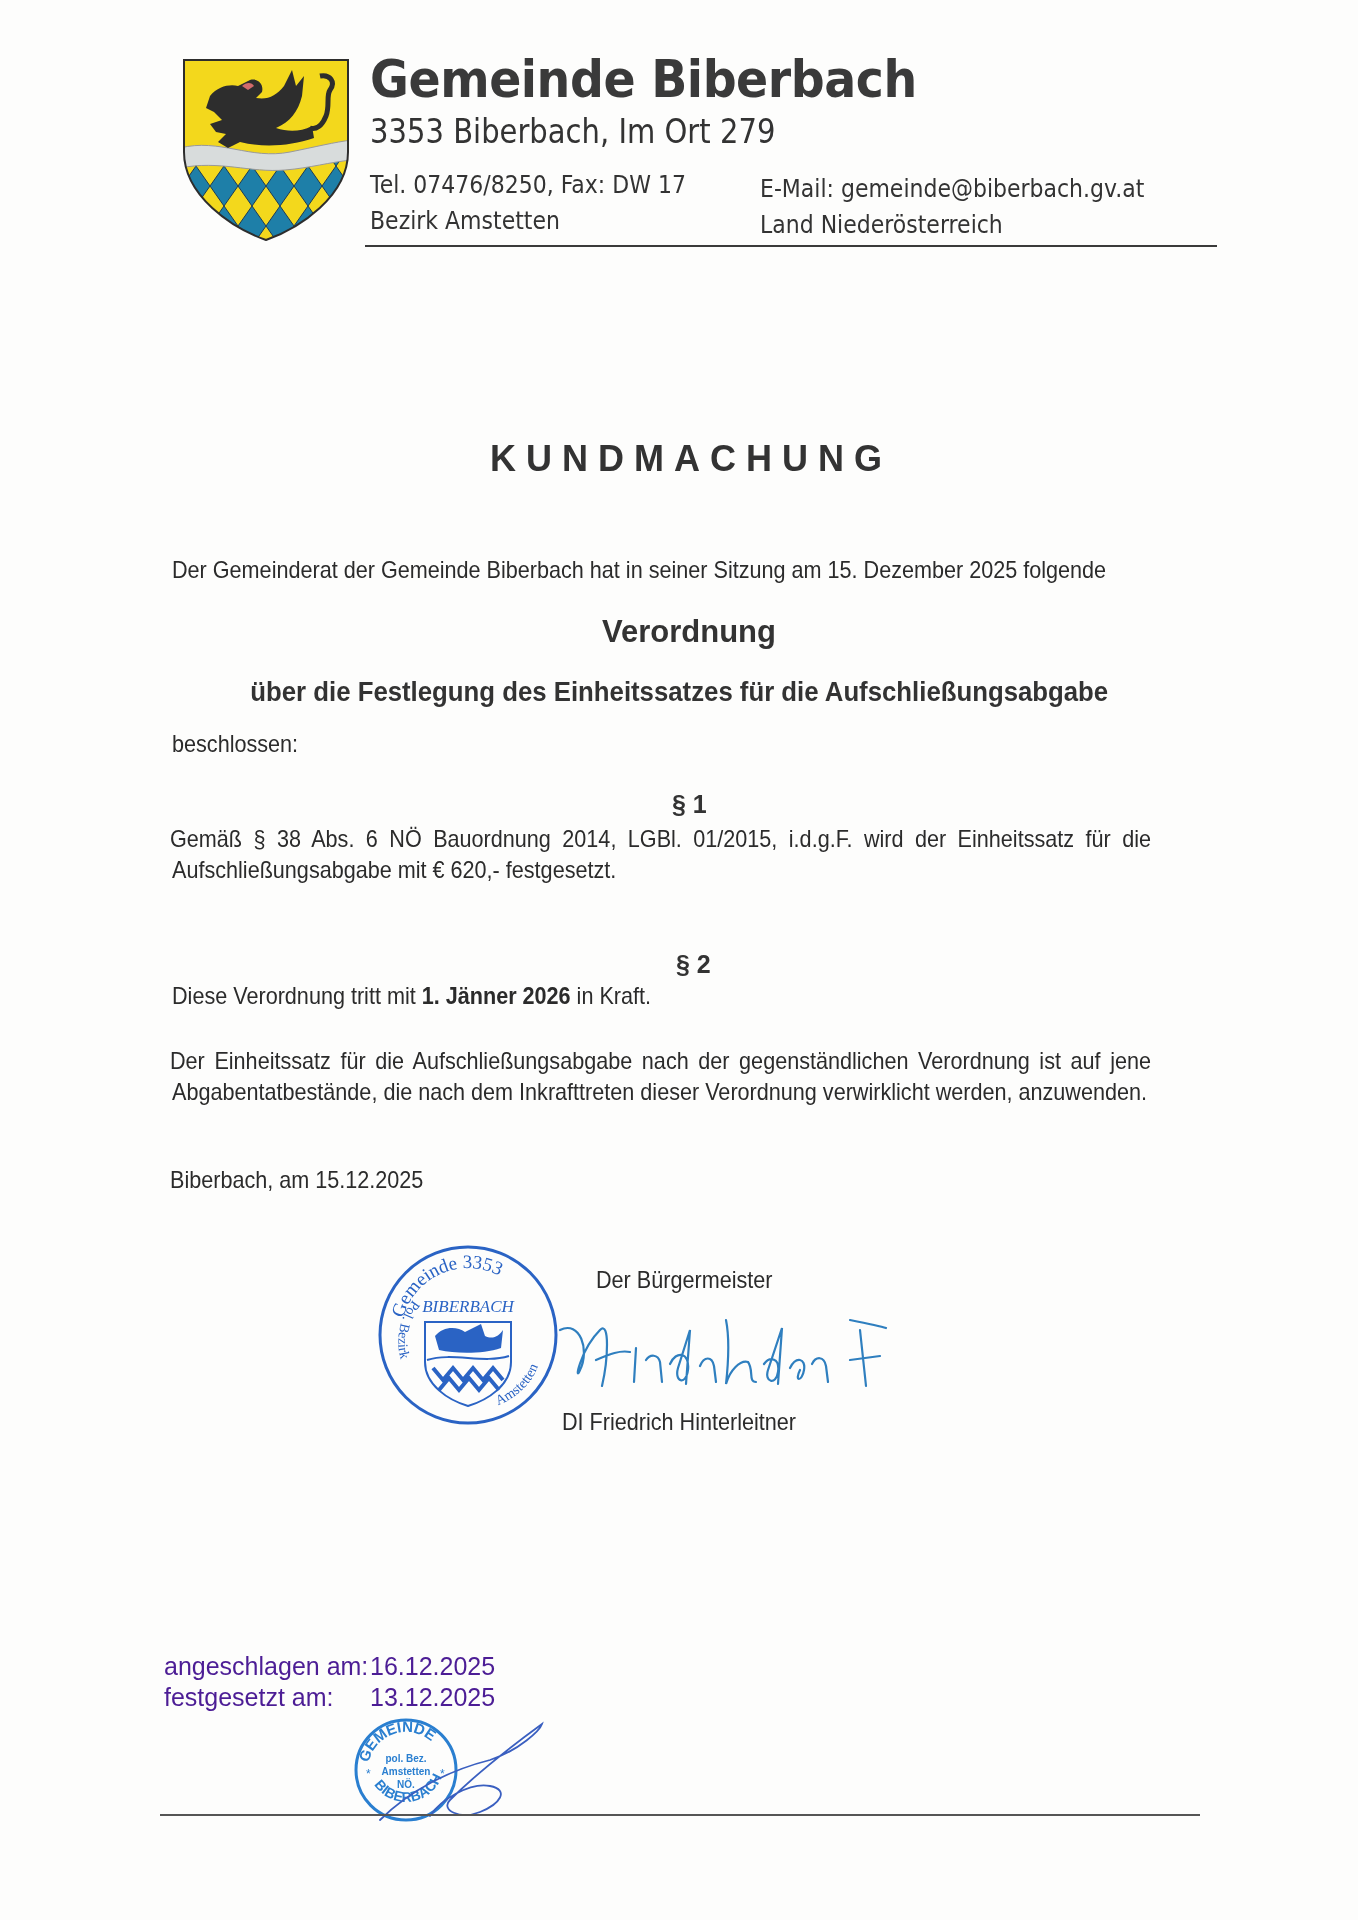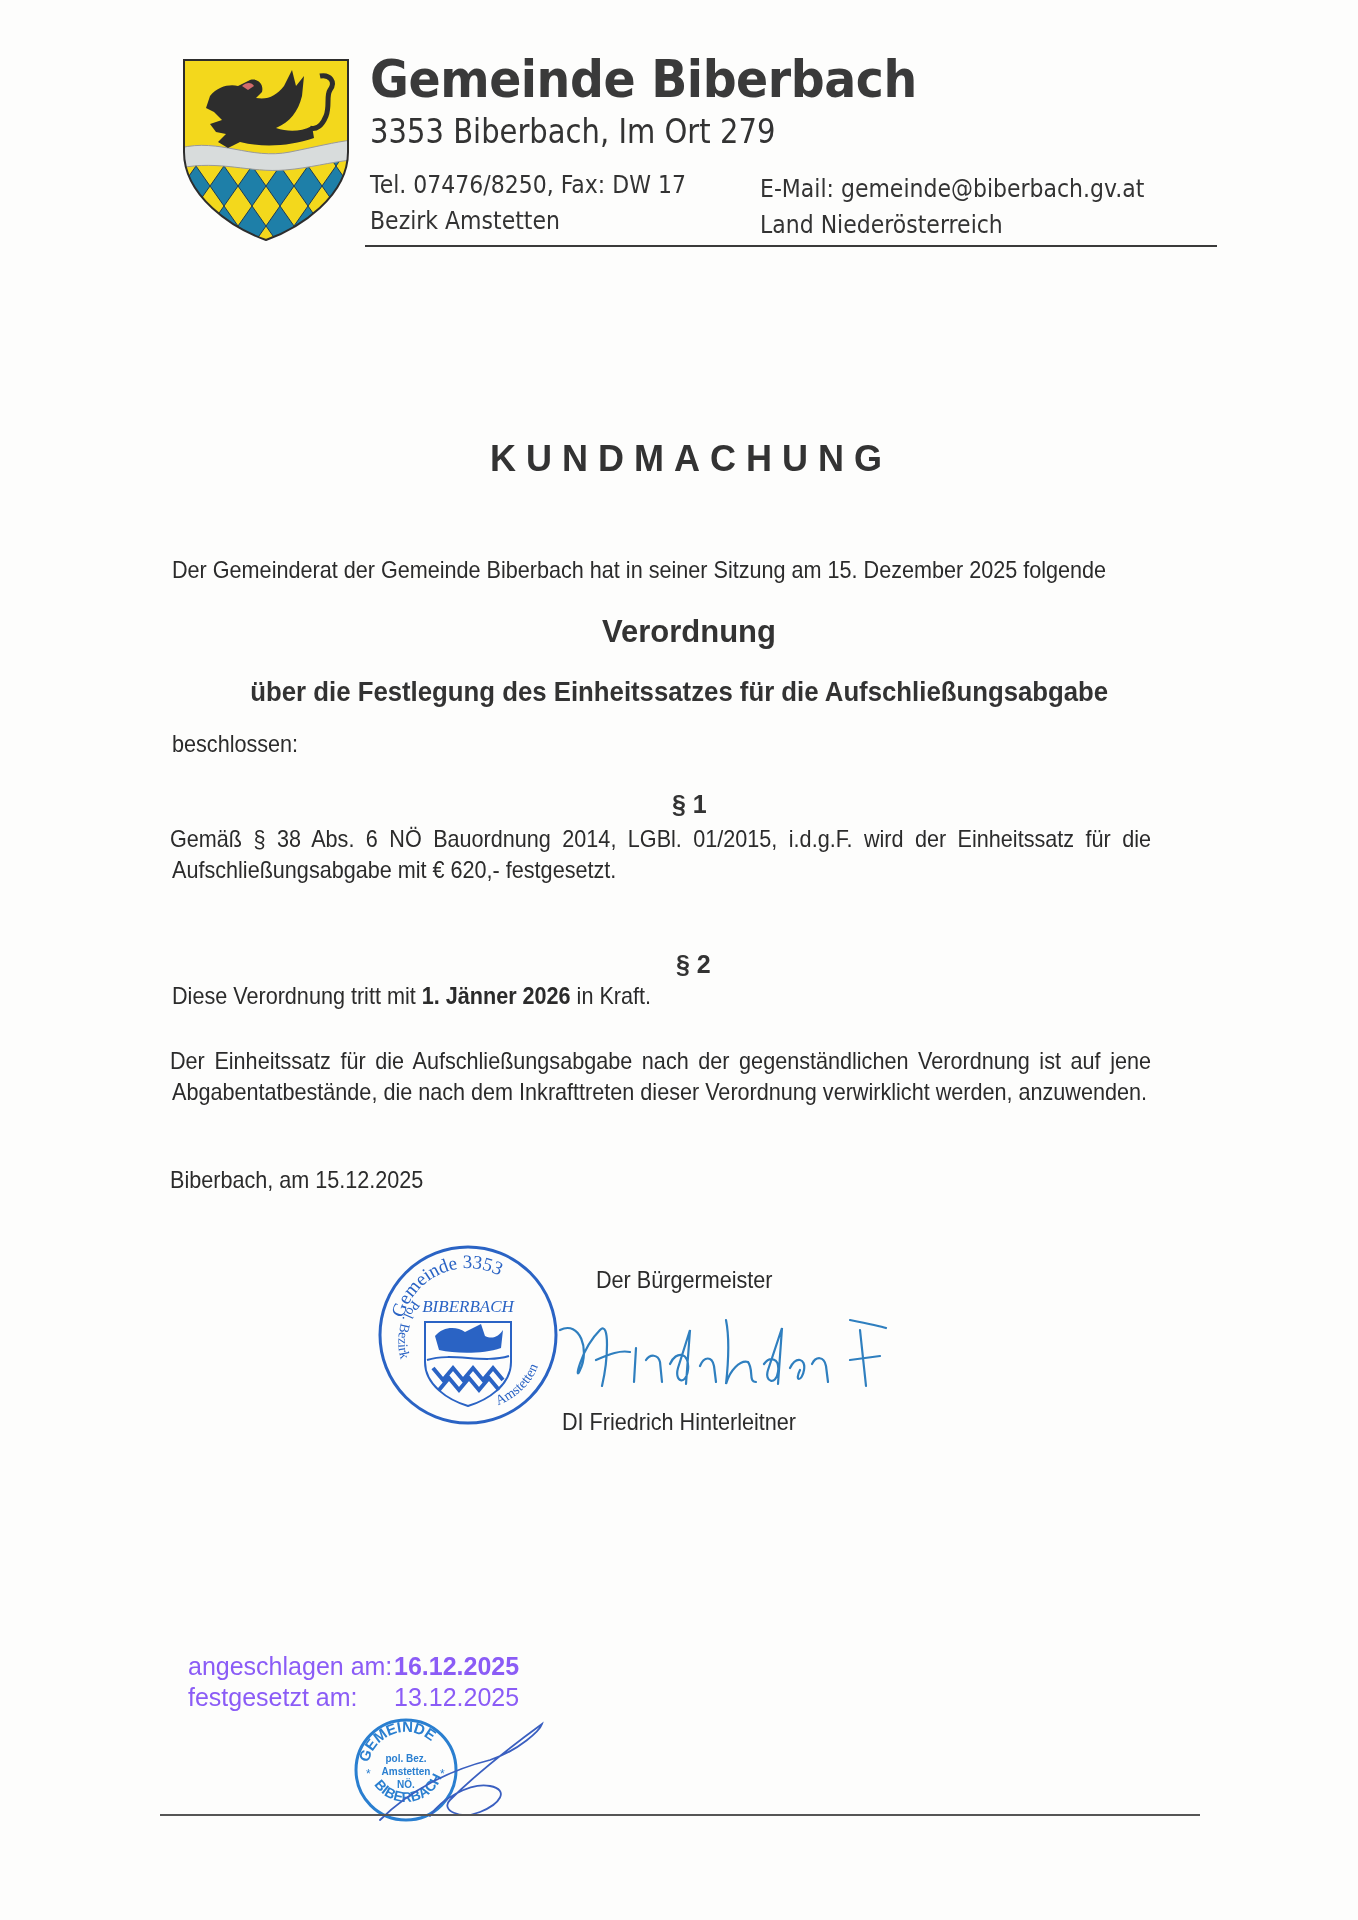--- a/index.html
+++ b/index.html
@@ -51,21 +51,21 @@
   }
   .section-mark { font-size: 25px; font-weight: bold; color: #333; }
   b { font-weight: bold; }
 
   
   .seal { left: 373px; top: 1240px; width: 190px; height: 190px; }
   .signature { left: 550px; top: 1290px; width: 340px; height: 110px; }
   .sig-label { font-size: 24px; color: #2b2b2b; white-space: nowrap; transform: scaleX(0.9); transform-origin: left top; }
 
   
-  .foot { font-size: 25px; color: #8b5cf6; white-space: nowrap; margin-left: 24px; }
+  .foot { font-size: 25px; color: #4c1d95; white-space: nowrap; }
   .small-seal { left: 352px; top: 1716px; width: 108px; height: 108px; }
   .paraph { left: 370px; top: 1720px; width: 180px; height: 110px; }
   .footer-rule {
     left: 160px; top: 1814px; width: 1040px; height: 0;
     border-top: 2px solid #555;
   }
 </style>
 </head>
 <body>
 
@@ -140,21 +140,21 @@
 
 <div class="abs sig-label" style="left:596px; top:1266px;">Der Bürgermeister</div>
 
 <svg class="abs signature" viewBox="0 0 340 110">
   <path d="M10 40 C30 30 40 60 30 80 C24 94 30 60 50 40 C60 30 58 70 52 96 M46 70 C60 64 70 60 80 62 M86 58 L84 92 M96 70 C100 64 108 64 110 72 L112 92 M120 74 C126 60 140 62 138 80 C136 96 124 92 128 78 L140 40 L136 94 M150 76 C154 66 162 66 164 76 L166 92 M176 30 C180 50 178 76 176 94 C180 80 190 70 198 72 C204 80 198 92 206 92 M214 74 C220 66 230 68 228 82 C226 96 214 92 218 80 L232 38 L228 94 M240 78 C246 66 256 68 254 80 C252 92 244 92 250 80 M262 74 C266 66 274 66 276 76 L278 92 M300 30 C320 34 330 36 336 38 M310 40 L316 96 M300 70 L330 66" fill="none" stroke="#2f7fbf" stroke-width="2.2" stroke-linecap="round"></path>
 </svg>
 
 <div class="abs sig-label" style="left:562px; top:1408px;">DI Friedrich Hinterleitner</div>
 
 <div class="abs foot" style="left:164px; top:1652px;">angeschlagen am:</div>
-<div class="abs foot" style="left:370px; top:1652px;font-weight:bold;">16.12.2025</div>
+<div class="abs foot" style="left:370px; top:1652px;">16.12.2025</div>
 <div class="abs foot" style="left:164px; top:1683px;">festgesetzt am:</div>
 <div class="abs foot" style="left:370px; top:1683px;">13.12.2025</div>
 
 <svg class="abs small-seal" viewBox="0 0 108 108">
   <defs>
     <path id="sTop" d="M16 54 A38 38 0 0 1 92 54"></path>
     <path id="sBot" d="M18 60 A38 38 0 0 0 90 60"></path>
   </defs>
   <circle cx="54" cy="54" r="50" fill="#fdfdfc" stroke="#2a7fd0" stroke-width="3"></circle>
   <text font-family="Liberation Sans, sans-serif" font-weight="bold" font-size="15" fill="#2a7fd0"><textPath href="#sTop" startOffset="6%">GEMEINDE</textPath></text>

